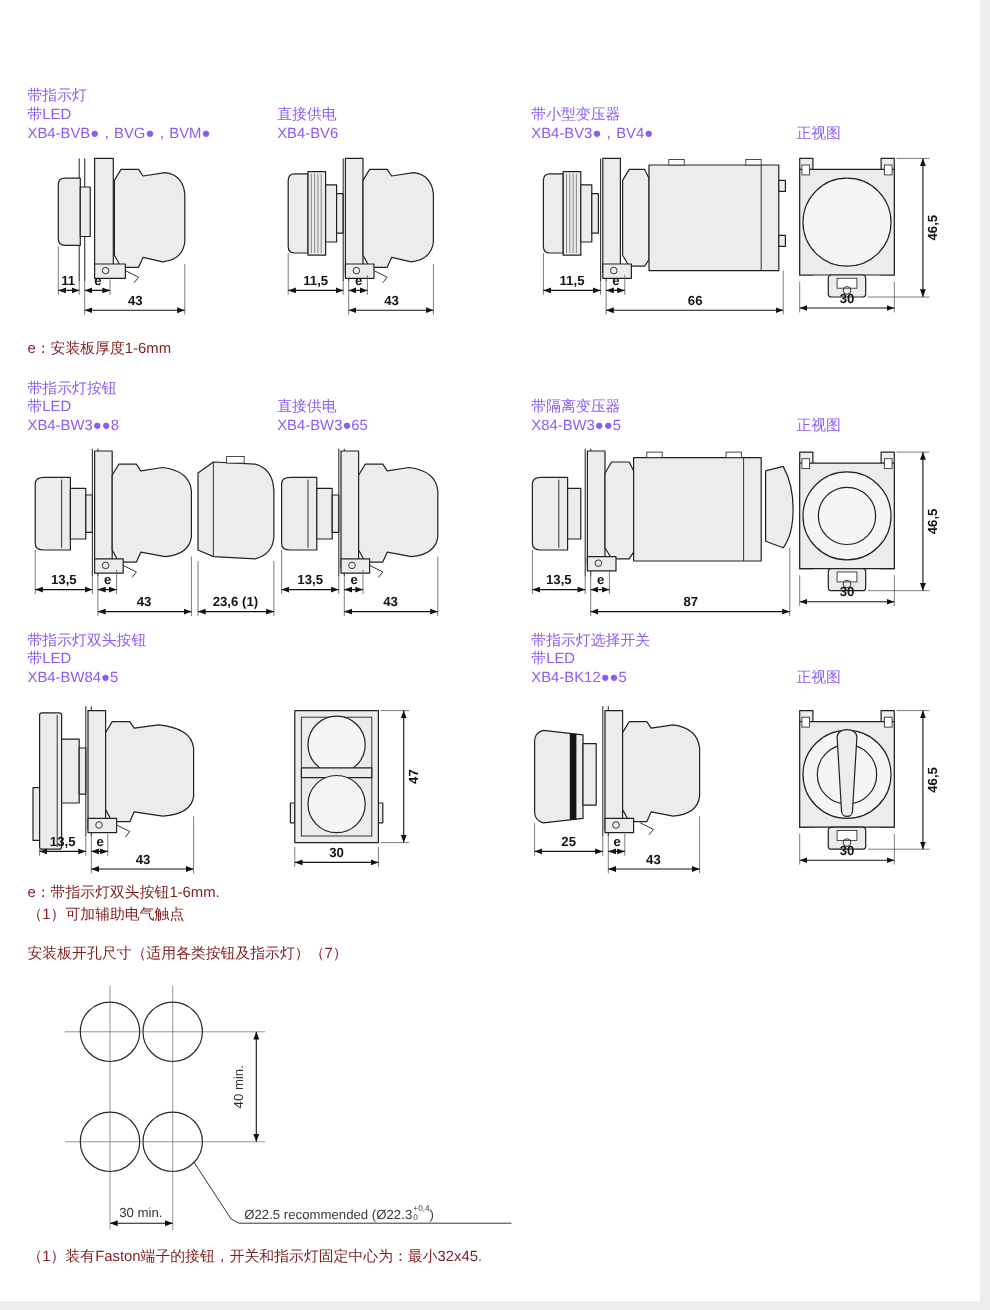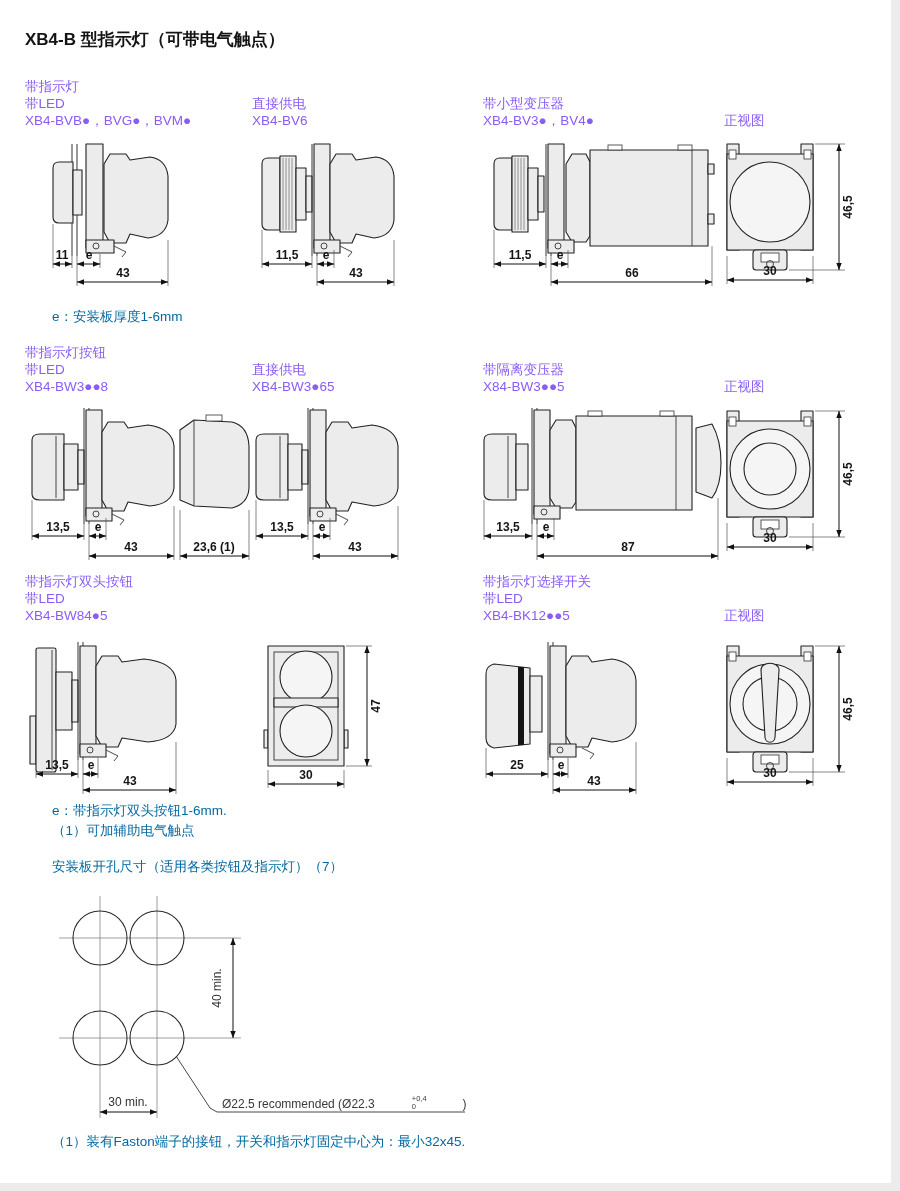--- a/index.html
+++ b/index.html
@@ -3,56 +3,55 @@
 <meta charset="utf-8">
 <style>
   html,body { margin:0; padding:0; background:#fff; }
   #page {
     position:relative; width:900px; height:1191px; background:#ffffff;
     font-family:"Liberation Sans", sans-serif; overflow:hidden;
   }
   .title { position:absolute; left:25px; top:28px; font-size:17px; font-weight:700; color:#141414; white-space:nowrap; }
   .lbl { position:absolute; font-size:13.5px; line-height:17px; color:#8b5cf6; white-space:nowrap; }
   .lbl span { display:block; }
-  .note { position:absolute; font-size:13.5px; color:#0369a1; white-space:nowrap;margin-left:27px; }
+  .note { position:absolute; font-size:13.5px; color:#7f1d1d; white-space:nowrap; }
   .draw { position:absolute; }
   .shape { fill:#ececec; stroke:#222; stroke-width:1.1; stroke-linejoin:round; }
   .shape-l { fill:#f5f5f5; stroke:#222; stroke-width:1.1; stroke-linejoin:round; }
   .panel { stroke:#333; stroke-width:1; }
   .thin { fill:none; stroke:#333; stroke-width:0.9; }
   .groove { stroke:#7a7a7a; stroke-width:0.8; }
   .notch { fill:#ffffff; stroke:#333; stroke-width:0.8; }
   .ext { stroke:#555; stroke-width:0.7; }
   .dim { stroke:#111; stroke-width:1; }
   .cline { stroke:#777; stroke-width:0.7; }
   .hole { fill:none; stroke:#2a2a2a; stroke-width:1.1; }
   .dimtxt { font-family:"Liberation Sans",sans-serif; font-size:12px; font-weight:700; fill:#141414; }
   .dimtxt2 { font-family:"Liberation Sans",sans-serif; font-size:12px; fill:#333; }
-  .hole-label { position:absolute; font-size:12px; color:#3a3a3a; white-space:nowrap; display:flex; align-items:center;gap:36px; }
+  .hole-label { position:absolute; font-size:12px; color:#3a3a3a; white-space:nowrap; display:flex; align-items:center; }
   .tol { display:inline-flex; flex-direction:column; font-size:7.5px; line-height:7.5px; margin-left:1px; transform:translateY(-1px); }
   .edge-right { position:absolute; left:891px; top:0; width:9px; height:1191px; background:#ececec; }
   .edge-bottom { position:absolute; left:0; top:1183px; width:900px; height:8px; background:#ececec; }
 </style>
 </head>
 <body>
 
 <div id="page">
 
   <svg width="0" height="0" style="position:absolute">
     <defs>
       <marker id="aE" markerWidth="8" markerHeight="8" refX="7" refY="3" orient="auto">
           <path d="M0,0.3 L7,3 L0,5.7 Z" fill="#111"></path>
         </marker>
       <marker id="aS" markerWidth="8" markerHeight="8" refX="1" refY="3" orient="auto">
           <path d="M8,0.3 L1,3 L8,5.7 Z" fill="#111"></path>
         </marker>
     </defs>
   </svg>
 
-  <div class="title">XB4-B 型指示灯（可带电气触点）</div>
 
   <div class="lbl" style="left:25px;top:78px">
     <span>带指示灯</span>
     <span>带LED</span>
     <span>XB4-BVB●，BVG●，BVM●</span>
   </div>
   <div class="lbl" style="left:252px;top:95px">
     <span>直接供电</span>
     <span>XB4-BV6</span>
   </div>

